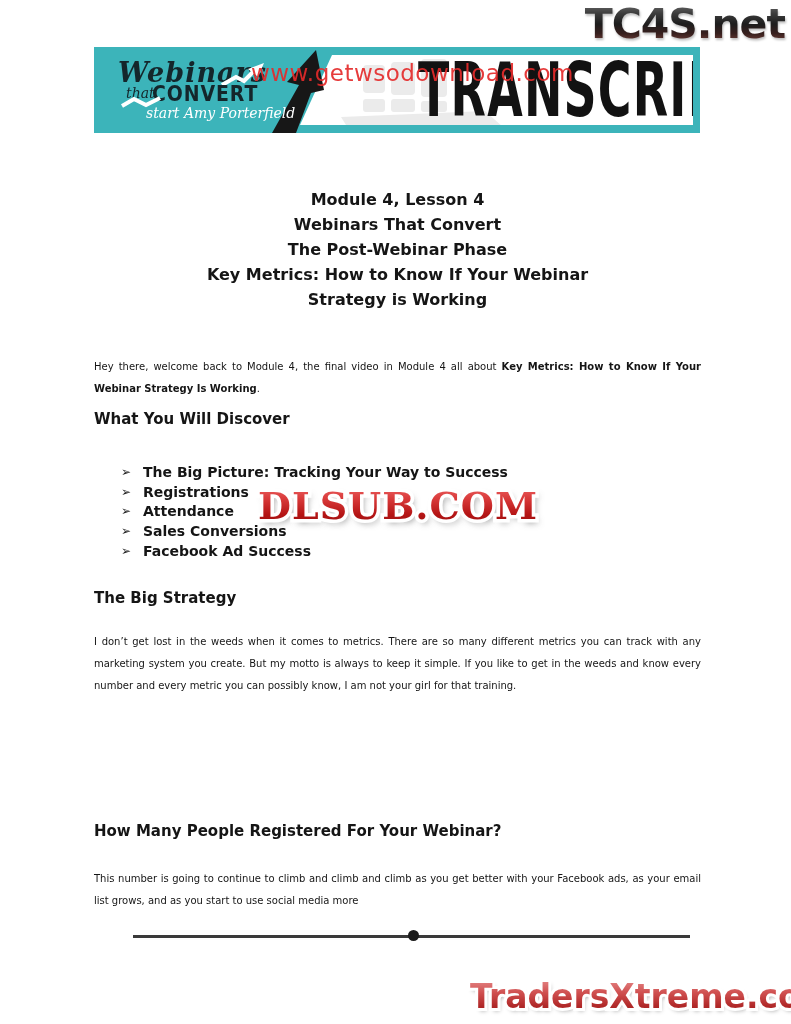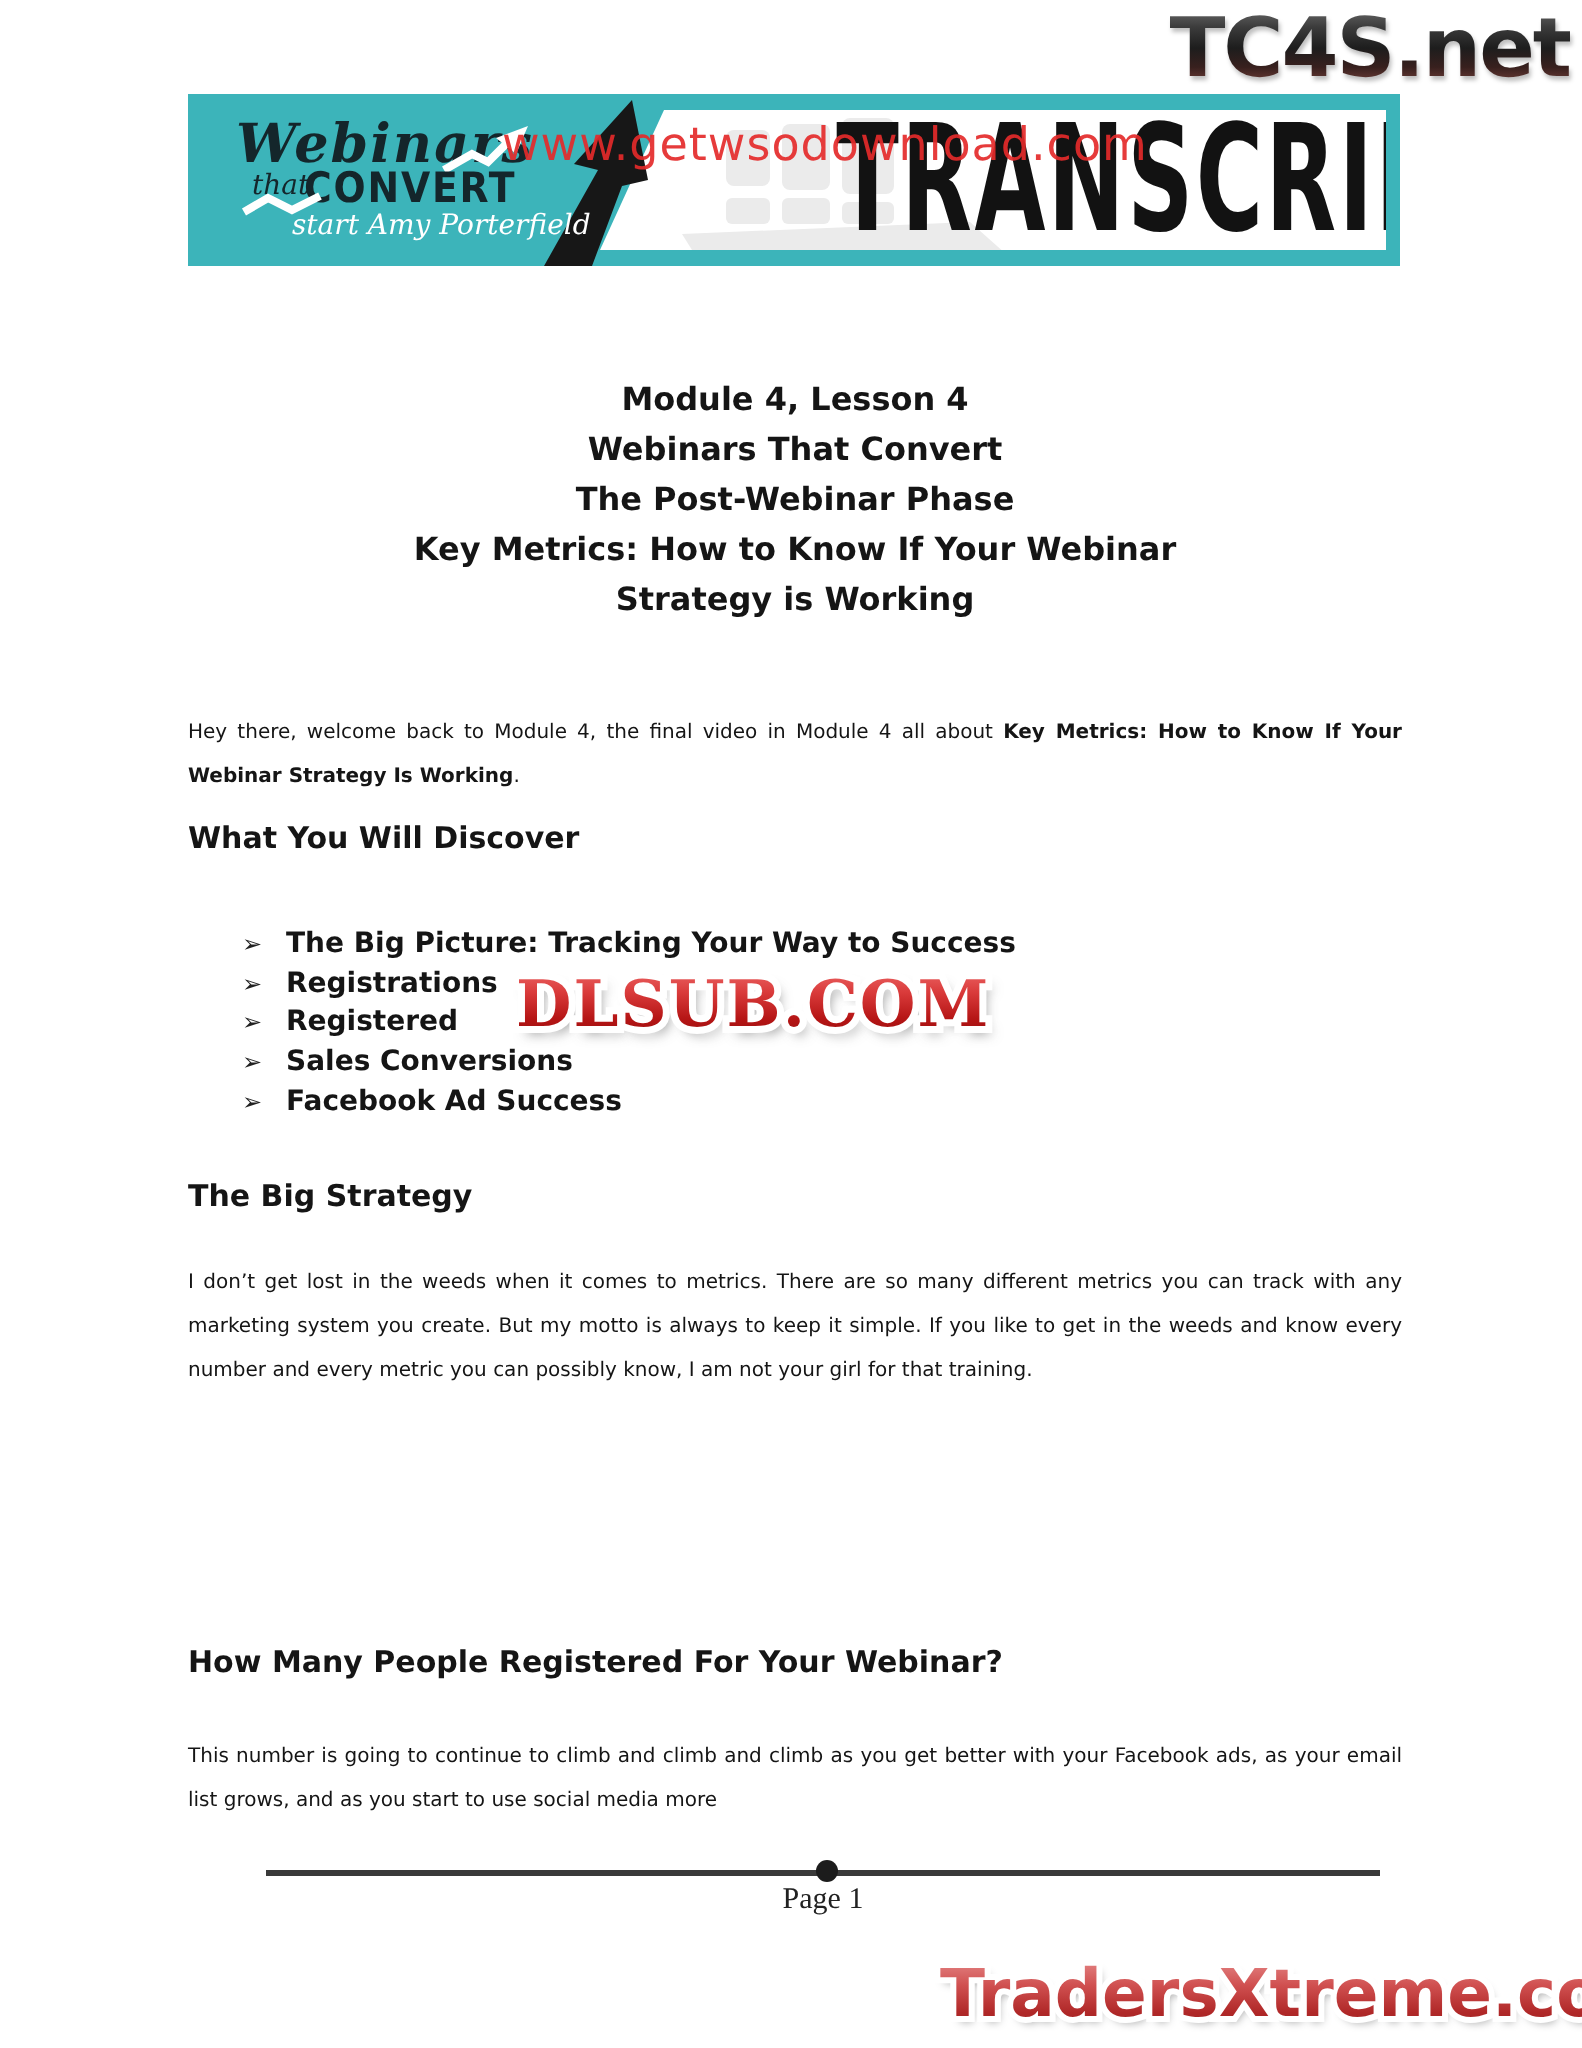--- a/index.html
+++ b/index.html
@@ -92,21 +92,21 @@
   .bullets { position:absolute; left:121px; top:462px; }
   .bullet-item { display:flex; align-items:center; height:19.8px; }
   .bullet-item .marker { font-size:12px; color:#222; width:22px; }
   .bullet-item .label  { font-size:14px; font-weight:bold; }
 
   
   .dlsub { position:absolute; left:258px; top:483px; height:52px; z-index:8; }
   .dlsub span {
     position:absolute; left:0; top:0; white-space:nowrap;
     font-family:"DejaVu Serif", serif; font-weight:bold;
-    font-size:32px; letter-spacing:1px;
+    font-size:38px; letter-spacing:1px;
   }
   .dlsub .back {
     color:#ffffff; -webkit-text-stroke:7px #ffffff;
     text-shadow:3px 4px 6px rgba(70,70,70,0.55);
   }
   .dlsub .front {
     background:linear-gradient(180deg,#ef6a6a 0%,#d93a3a 35%,#b51515 70%,#940f0f 100%);
     -webkit-background-clip:text; background-clip:text; color:transparent;
   }
 
@@ -194,21 +194,21 @@
     <div class="bullet-item">
       <span class="marker">➢</span>
       <span class="label">The Big Picture: Tracking Your Way to Success</span>
     </div>
     <div class="bullet-item">
       <span class="marker">➢</span>
       <span class="label">Registrations</span>
     </div>
     <div class="bullet-item">
       <span class="marker">➢</span>
-      <span class="label">Registered</span>
+      <span class="label">Attendance</span>
     </div>
     <div class="bullet-item">
       <span class="marker">➢</span>
       <span class="label">Sales Conversions</span>
     </div>
     <div class="bullet-item">
       <span class="marker">➢</span>
       <span class="label">Facebook Ad Success</span>
     </div>
   </div>
@@ -219,20 +219,19 @@
   </div>
 
   <div class="heading h-bigpicture">The Big Strategy</div>
   <div class="para p-bigpicture1">I don’t get lost in the weeds when it comes to metrics. There are so many different metrics you can track with any marketing system you create. But my motto is always to keep it simple. If you like to get in the weeds and know every number and every metric you can possibly know, I am not your girl for that training.</div>
 
   <div class="heading h-registered">How Many People Registered For Your Webinar?</div>
   <div class="para p-registered1">This number is going to continue to climb and climb and climb as you get better with your Facebook ads, as your email list grows, and as you start to use social media more</div>
 
   <div class="footer-rule"></div>
   <div class="footer-dot"></div>
-  <div class="page-number">Page 1</div>
 
   <div class="traders">
     <span class="back">TradersXtreme.com</span>
     <span class="front">TradersXtreme.com</span>
   </div>
 
 </div>
 
 </body></html>

